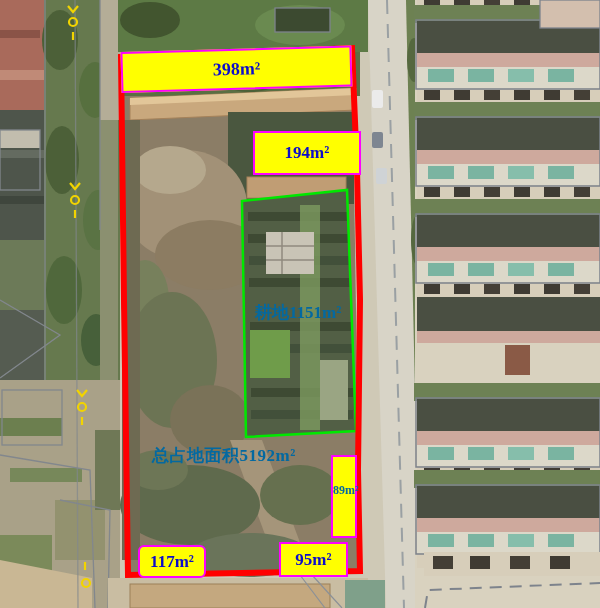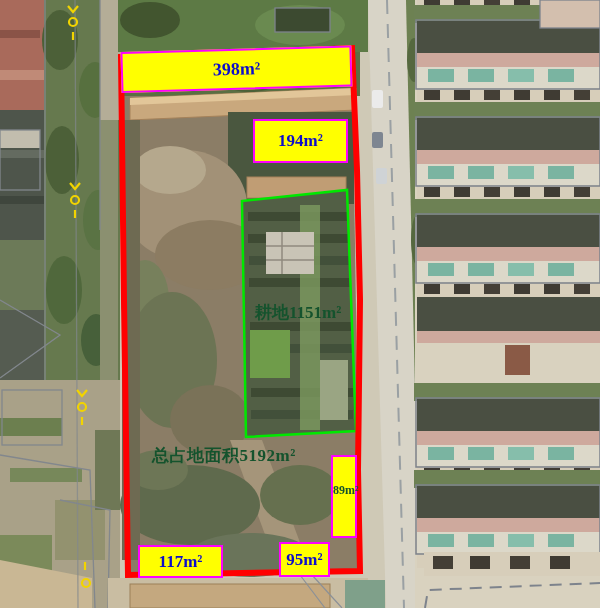--- a/index.html
+++ b/index.html
@@ -7,28 +7,28 @@
     position:relative;width:600px;height:608px;overflow:hidden;
     font-family:"Liberation Serif","DejaVu Serif",serif;
   }
   #basemap{position:absolute;left:0;top:0;}
   .lbl{
     position:absolute;display:flex;align-items:center;justify-content:center;
     background:#ffff00;border:2px solid #ff00fe;box-sizing:border-box;
     color:#0d0dcb;font-weight:bold;white-space:nowrap;
   }
   .txt{
-    position:absolute;color:#14532d;font-weight:bold;white-space:nowrap;
+    position:absolute;color:#0369a1;font-weight:bold;white-space:nowrap;
   }
   #lbl-398{left:121px;top:52px;width:231px;height:41px;font-size:18px;transform:rotate(-1.6deg);transform-origin:left center;}
-  #lbl-194{left:253px;top:119px;width:95px;height:44px;font-size:17px;}
+  #lbl-194{left:253px;top:131px;width:108px;height:44px;font-size:17px;}
   #lbl-89-box{left:331px;top:455px;width:26px;height:83px;}
   #txt-89{left:333px;top:483px;font-size:12px;}
-  #lbl-117{left:138px;top:545px;width:85px;height:33px;font-size:17px;}
-  #lbl-95{left:279px;top:542px;width:51px;height:35px;font-size:17px;}
+  #lbl-117{left:138px;top:545px;width:68px;height:33px;font-size:17px;border-radius:6px;}
+  #lbl-95{left:279px;top:542px;width:69px;height:35px;font-size:17px;}
   #txt-farmland{left:255px;top:301px;font-size:17px;}
   #txt-total{left:152px;top:444px;font-size:17px;letter-spacing:.5px;}
 </style>
 </head>
 <body>
 
 <div id="stage">
 
   <svg id="basemap" width="600" height="608" viewBox="0 0 600 608">
     <defs>

